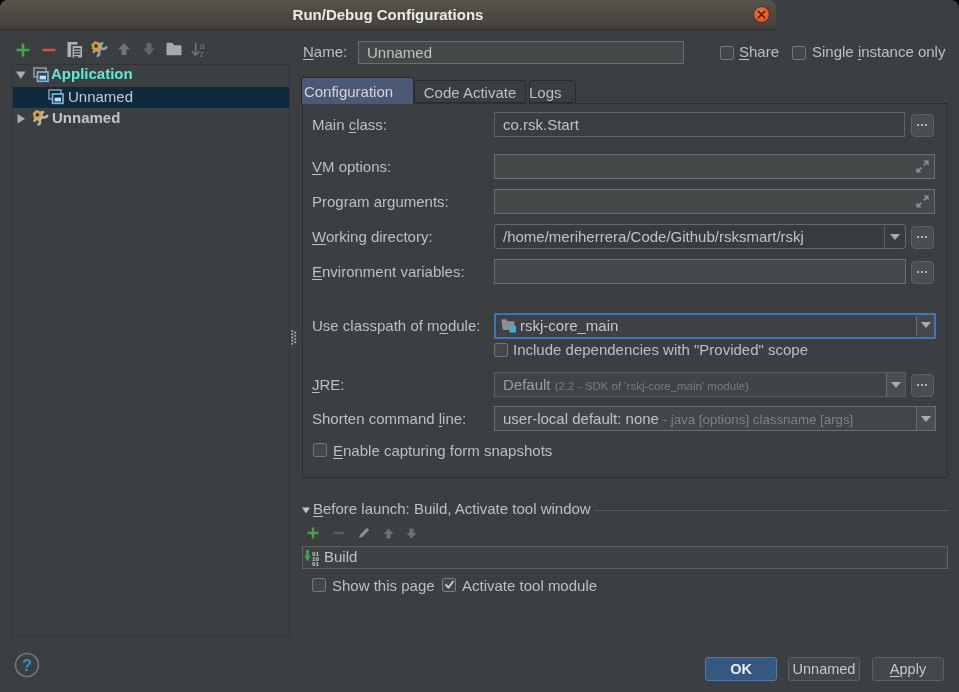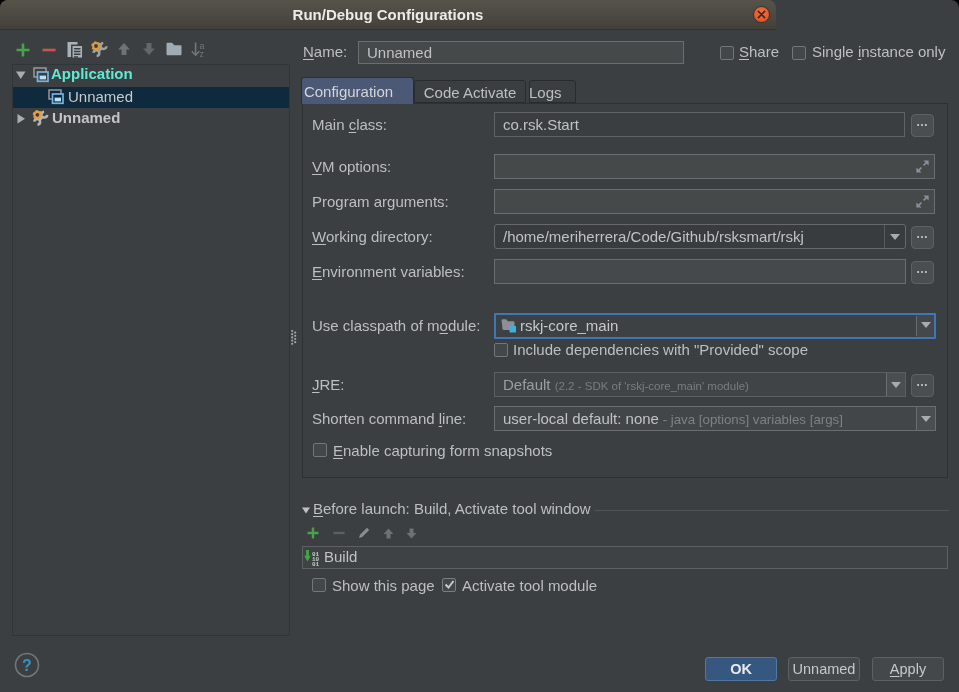--- a/index.html
+++ b/index.html
@@ -208,21 +208,21 @@
     <div class="combodiv" style="left:886px;top:373px;height:23px"></div>
     <div class="arrow" style="left:891px;top:382px"></div>
     <div class="ftext" style="left:503px;top:376px;color:#9B9EA0">Default <span style="color:#7A7D80;font-size:11.5px">(2.2 - SDK of 'rskj-core_main' module)</span></div>
     <div class="browse" style="left:911px;top:374px">…</div>
 
     <div class="lbl" style="left:312px;top:410px">Shorten command <u>l</u>ine:</div>
     <div class="field" style="left:494px;top:406px;width:442px;height:25px;background:#424649"></div>
     <div class="combodiv" style="left:916px;top:407px;height:23px"></div>
     <div class="abs" style="left:917px;top:407px;width:18px;height:23px;background:#4A4E50"></div>
     <div class="arrow" style="left:921px;top:416px"></div>
-    <div class="ftext" style="left:503px;top:410px">user-local default: none<span style="color:#7E8184;font-size:13.3px"> - java [options] variables [args]</span></div>
+    <div class="ftext" style="left:503px;top:410px">user-local default: none<span style="color:#7E8184;font-size:13.3px"> - java [options] classname [args]</span></div>
 
     <div class="cb" style="left:313px;top:443px"></div>
     <div class="lbl" style="left:333px;top:442px"><u>E</u>nable capturing form snapshots</div>
   </div>
 
   <div id="beforelaunch">
     <svg class="abs" style="left:301px;top:505px" width="10" height="10">
       <path d="M1 2.5 H9 L5 8.5 Z" fill="#BFC1C3"></path>
     </svg>
     <div class="lbl" style="left:313px;top:500px"><u>B</u>efore launch: Build, Activate tool window</div>

